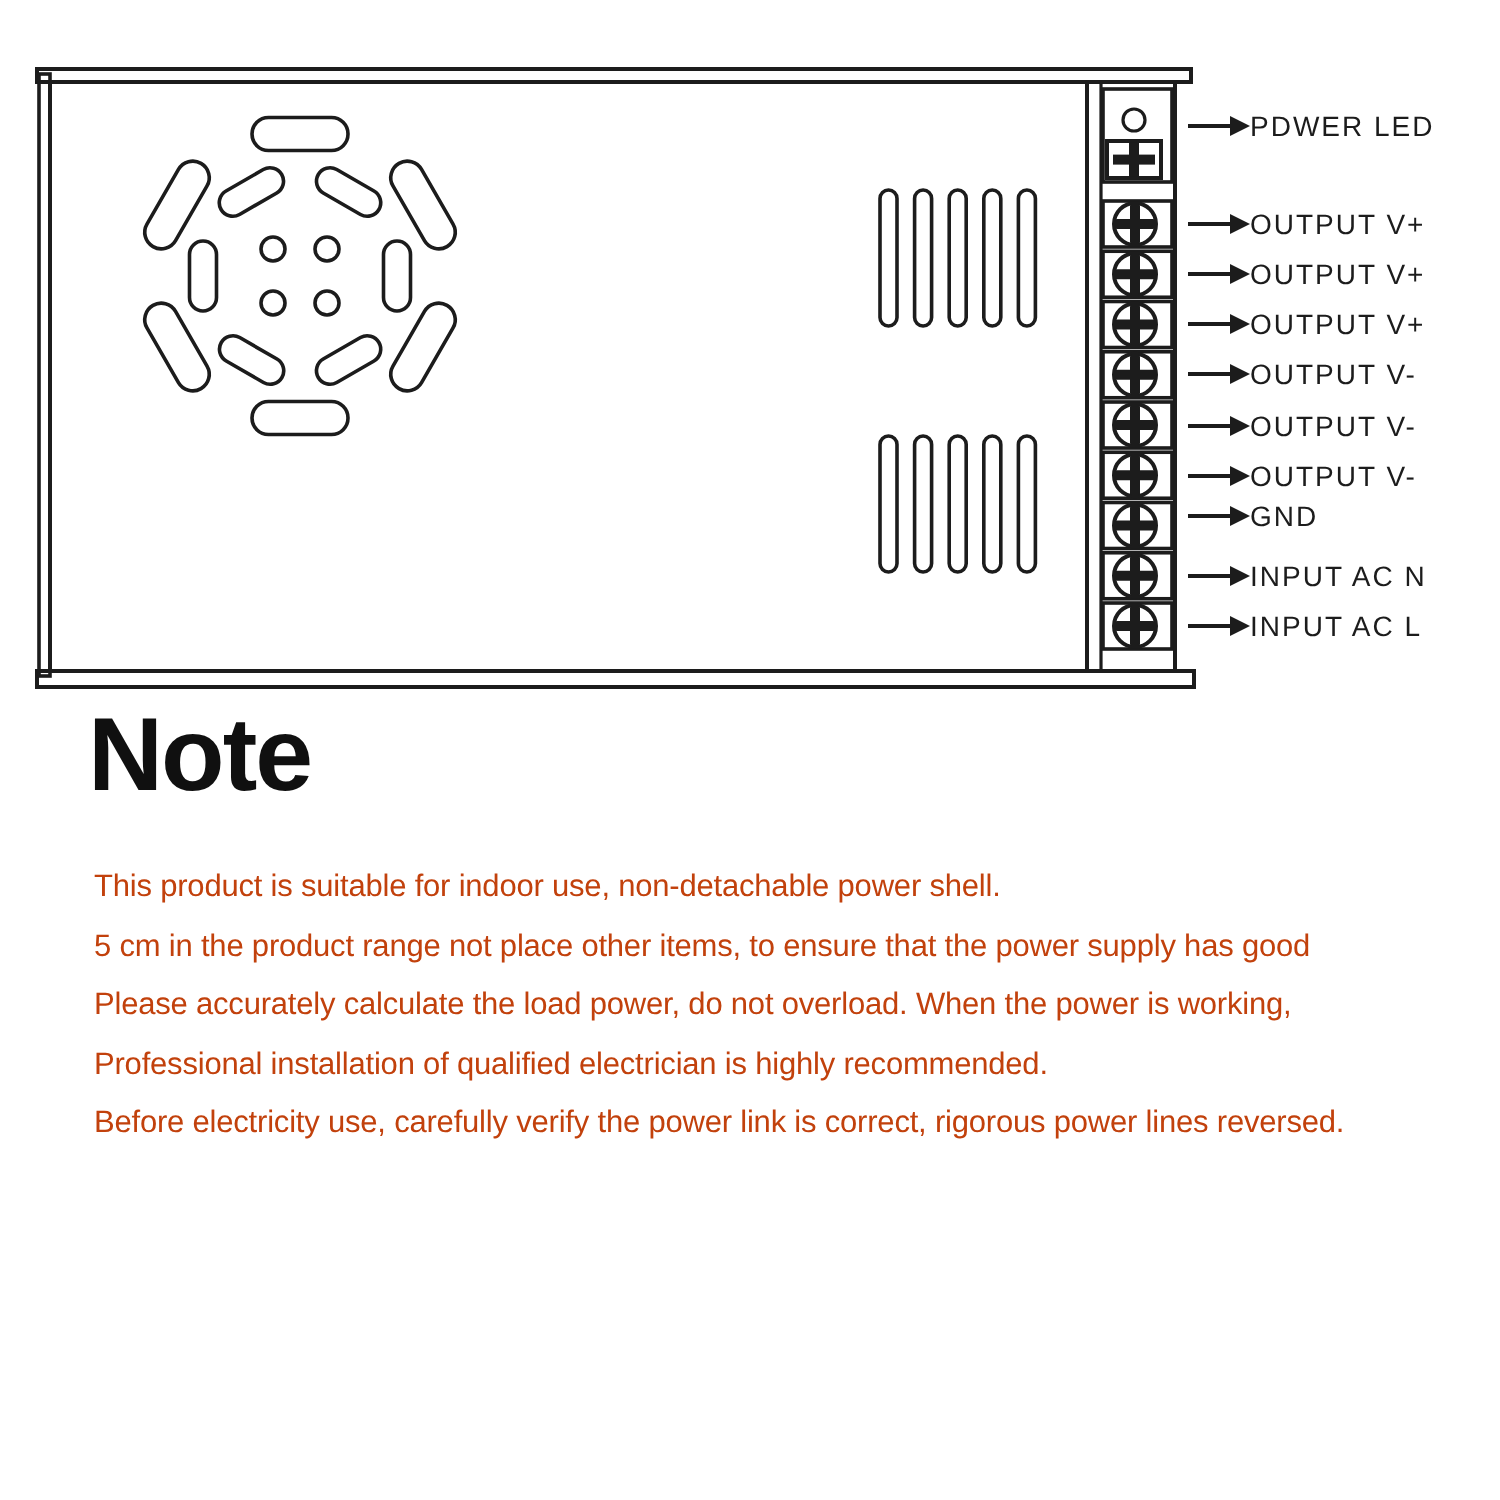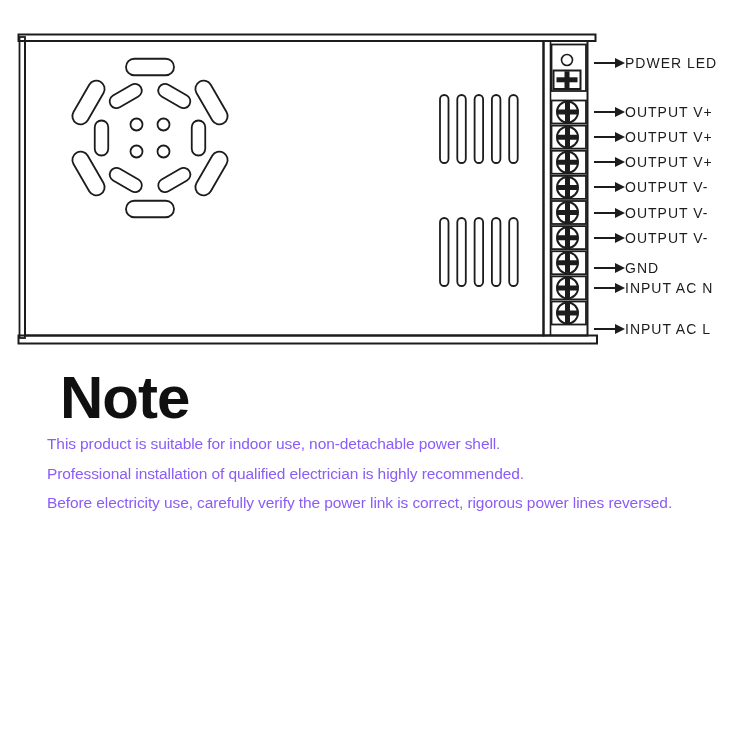--- a/index.html
+++ b/index.html
@@ -16,26 +16,26 @@
   .arrow{position:relative;display:inline-block;width:22px;height:2px;background:#1c1c1c;flex:0 0 auto;}
   .arrow::after{
     content:"";position:absolute;right:-9px;top:-4px;width:0;height:0;
     border-left:10px solid #1c1c1c;border-top:5px solid transparent;border-bottom:5px solid transparent;
   }
   .term-text{
     font-size:14px;letter-spacing:1px;color:#1c1c1c;white-space:nowrap;line-height:18px;
   }
   
   .note-heading{
-    position:absolute;left:44px;top:352px;margin:16px;
-    font-size:60px;font-weight:bold;letter-spacing:-1px;color:#101010;line-height:1;
+    position:absolute;left:44px;top:352px;margin:0;
+    font-size:52px;font-weight:bold;letter-spacing:-1px;color:#101010;line-height:1;
   }
   .note-lines{position:absolute;left:47px;top:429px;width:690px;}
   .note-lines p{
-    margin:0;height:29.5px;line-height:29.5px;font-size:15.5px;color:#8b5cf6;
+    margin:0;height:29.5px;line-height:29.5px;font-size:15.5px;color:#c2410c;
     letter-spacing:-0.1px;white-space:nowrap;
   }
 </style>
 </head>
 <body>
 
 <div class="stage">
 
   <div class="diagram">
     <svg id="device-art" width="750" height="355" viewBox="0 0 750 355">
@@ -135,37 +135,39 @@
           <span class="term-text">OUTPUT V-</span>
         </div>
         <div class="term-row" style="top: 203.5px;">
           <span class="arrow"></span>
           <span class="term-text">OUTPUT V-</span>
         </div>
         <div class="term-row" style="top: 228.625px;">
           <span class="arrow"></span>
           <span class="term-text">OUTPUT V-</span>
         </div>
-        <div class="term-row" style="top: 259px;">
+        <div class="term-row" style="top: 249px;">
           <span class="arrow"></span>
           <span class="term-text">GND</span>
         </div>
         <div class="term-row" style="top: 278.875px;">
           <span class="arrow"></span>
           <span class="term-text">INPUT AC N</span>
         </div>
-        <div class="term-row" style="top: 320px; align-items: center;">
+        <div class="term-row" style="top: 304px; align-items: center;">
           <span class="arrow"></span>
           <span class="term-text">INPUT AC L</span>
         </div>
       </div>
   </div>
 
   <div class="note">
     <h1 class="note-heading">Note</h1>
     <div class="note-lines">
       <p>This product is suitable for indoor use, non-detachable power shell.</p>
+      <p>5 cm in the product range not place other items, to ensure that the power supply has good</p>
+      <p>Please accurately calculate the load power, do not overload. When the power is working,</p>
       <p>Professional installation of qualified electrician is highly recommended.</p>
       <p>Before electricity use, carefully verify the power link is correct, rigorous power lines reversed.</p>
     </div>
   </div>
 
 </div>
 
 </body></html>

